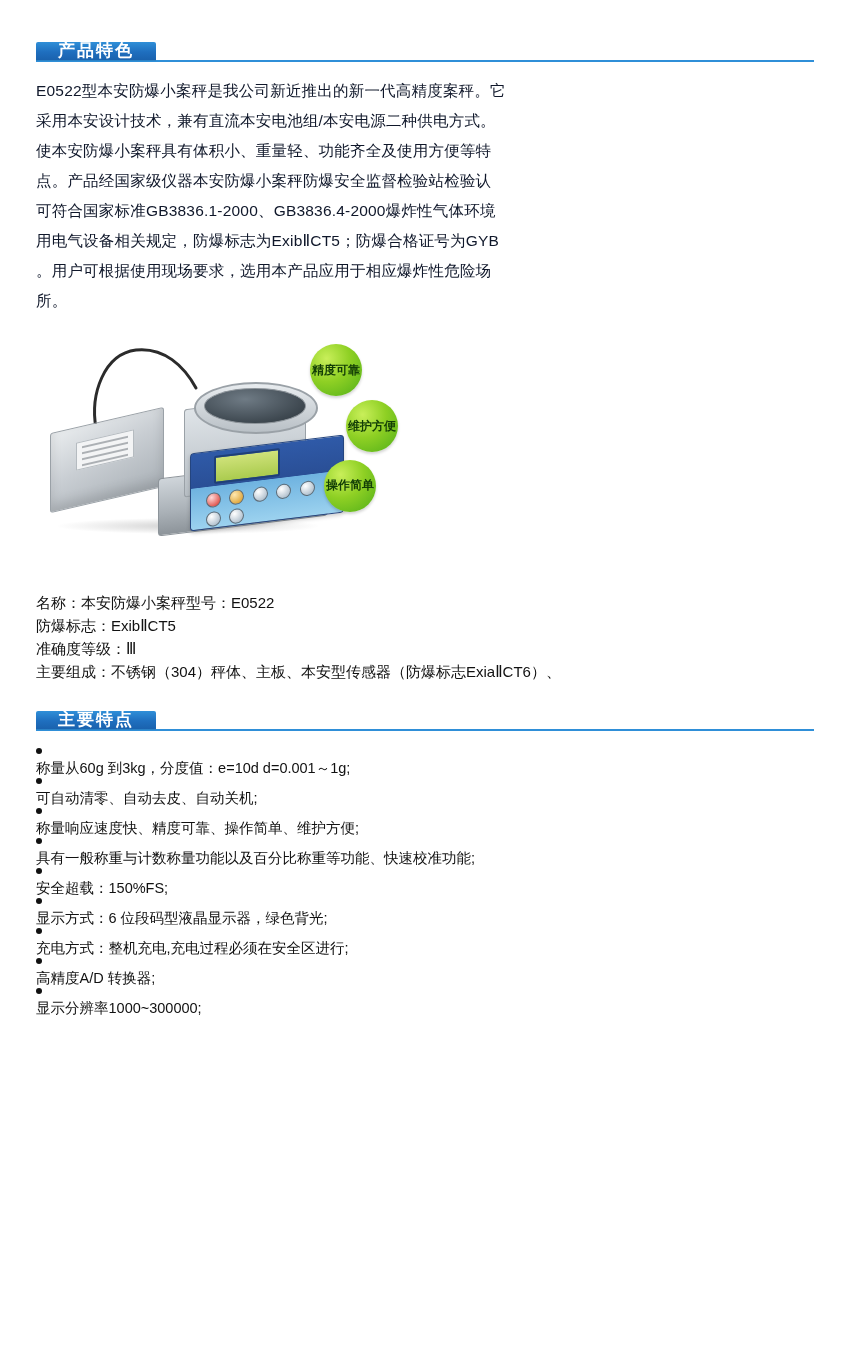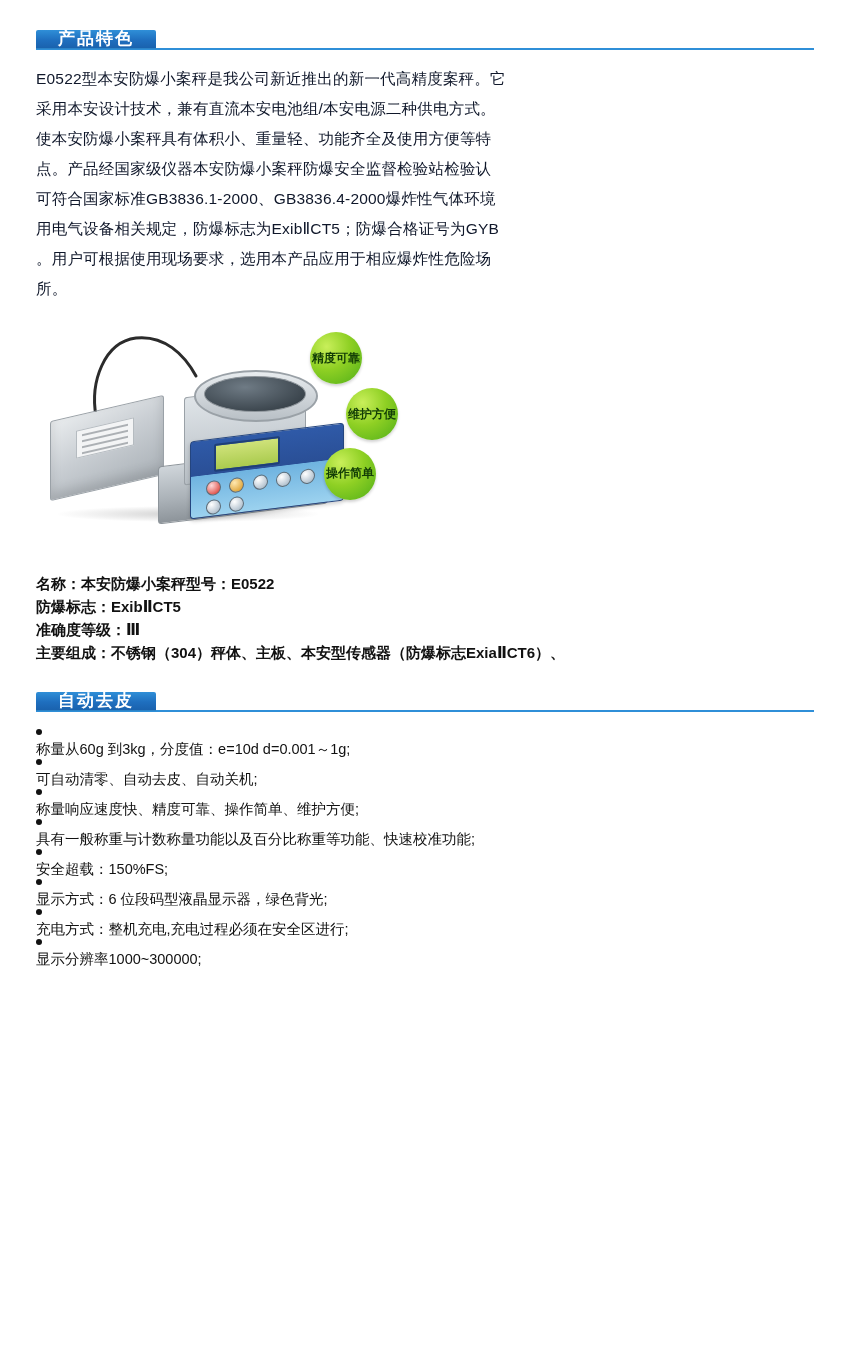--- a/index.html
+++ b/index.html
@@ -34,21 +34,21 @@
     font-size: 17px;
     font-weight: bold;
     letter-spacing: 2px;
     border-radius: 2px 2px 0 0;
     box-shadow: 0 1px 0 rgba(0,0,0,0.08);
   }
   .banner-wrap {
     border-bottom: 2px solid #2f8fd8;
     line-height: 0;
   }
-  .banner-wrap.first { margin-top: 30px; }
+  .banner-wrap.first { margin-top: 42px; }
   .banner-wrap.second { margin-top: 28px; }
 
   
   .intro {
     margin-top: 14px;
     font-size: 15.5px;
     line-height: 30px;
     color: #0f172a;
     letter-spacing: 0.2px;
     max-width: 470px;
@@ -218,23 +218,23 @@
     justify-content: center;
     text-align: center;
     box-shadow: 0 2px 3px rgba(0,0,0,0.18);
   }
   .bubble.b1 { left: 274px; top: 12px; }
   .bubble.b2 { left: 310px; top: 68px; }
   .bubble.b3 { left: 288px; top: 128px; font-family: Liberation Mono, monospace; }
 
   
   .specs {
-    margin-top: 12px;
+    margin-top: 19px;
     font-size: 15px;
-    font-weight: bold;
+    font-weight: normal;
     line-height: 23px;
     color: #111111;
   }
   .specs div { white-space: nowrap; }
 
   
   .features {
     margin-top: 20px;
     font-size: 14.5px;
     line-height: 23.5px;
@@ -319,21 +319,21 @@
   </div>
 
   <div class="specs">
     <div>名称：本安防爆小案秤型号：E0522</div>
     <div>防爆标志：ExibⅡCT5</div>
     <div>准确度等级：Ⅲ</div>
     <div>主要组成：不锈钢（304）秤体、主板、本安型传感器（防爆标志ExiaⅡCT6）、</div>
   </div>
 
   <div class="banner-wrap second">
-    <div class="banner">自动去皮</div>
+    <div class="banner">主要特点</div>
   </div>
 
   <div class="features">
     <div class="feat">
       <span class="dot"></span>
       <span>称量从60g 到3kg，分度值：e=10d d=0.001～1g;</span>
     </div>
     <div class="feat">
       <span class="dot"></span>
       <span>可自动清零、自动去皮、自动关机;</span>
@@ -353,17 +353,21 @@
     <div class="feat">
       <span class="dot"></span>
       <span>显示方式：6 位段码型液晶显示器，绿色背光;</span>
     </div>
     <div class="feat">
       <span class="dot"></span>
       <span>充电方式：整机充电,充电过程必须在安全区进行;</span>
     </div>
     <div class="feat">
       <span class="dot"></span>
+      <span>高精度A/D 转换器;</span>
+    </div>
+    <div class="feat">
+      <span class="dot"></span>
       <span>显示分辨率1000~300000;</span>
     </div>
   </div>
 
 </div>
 
 </body></html>

